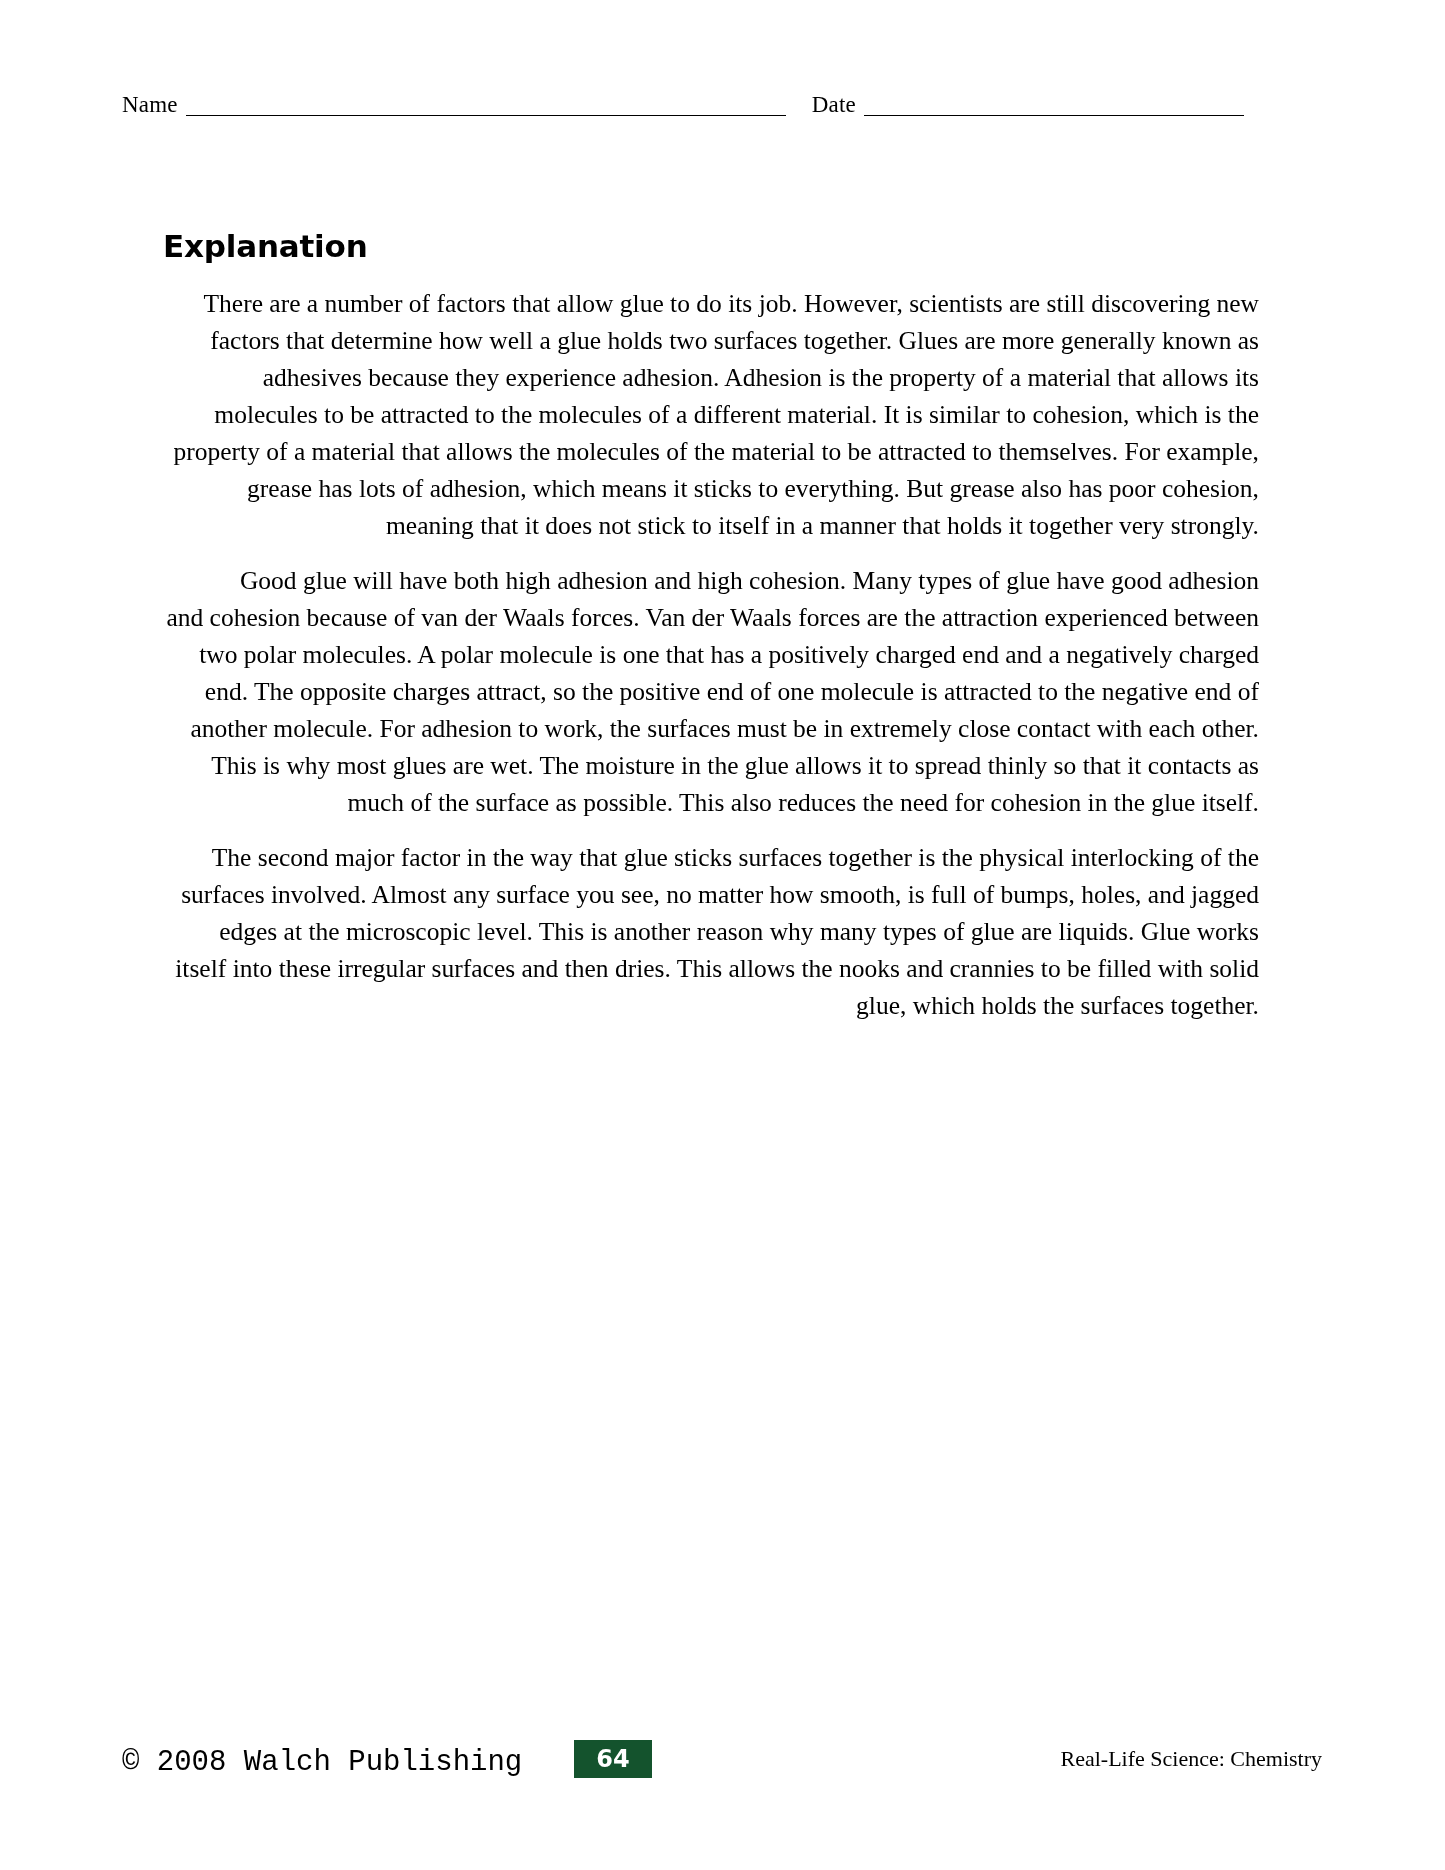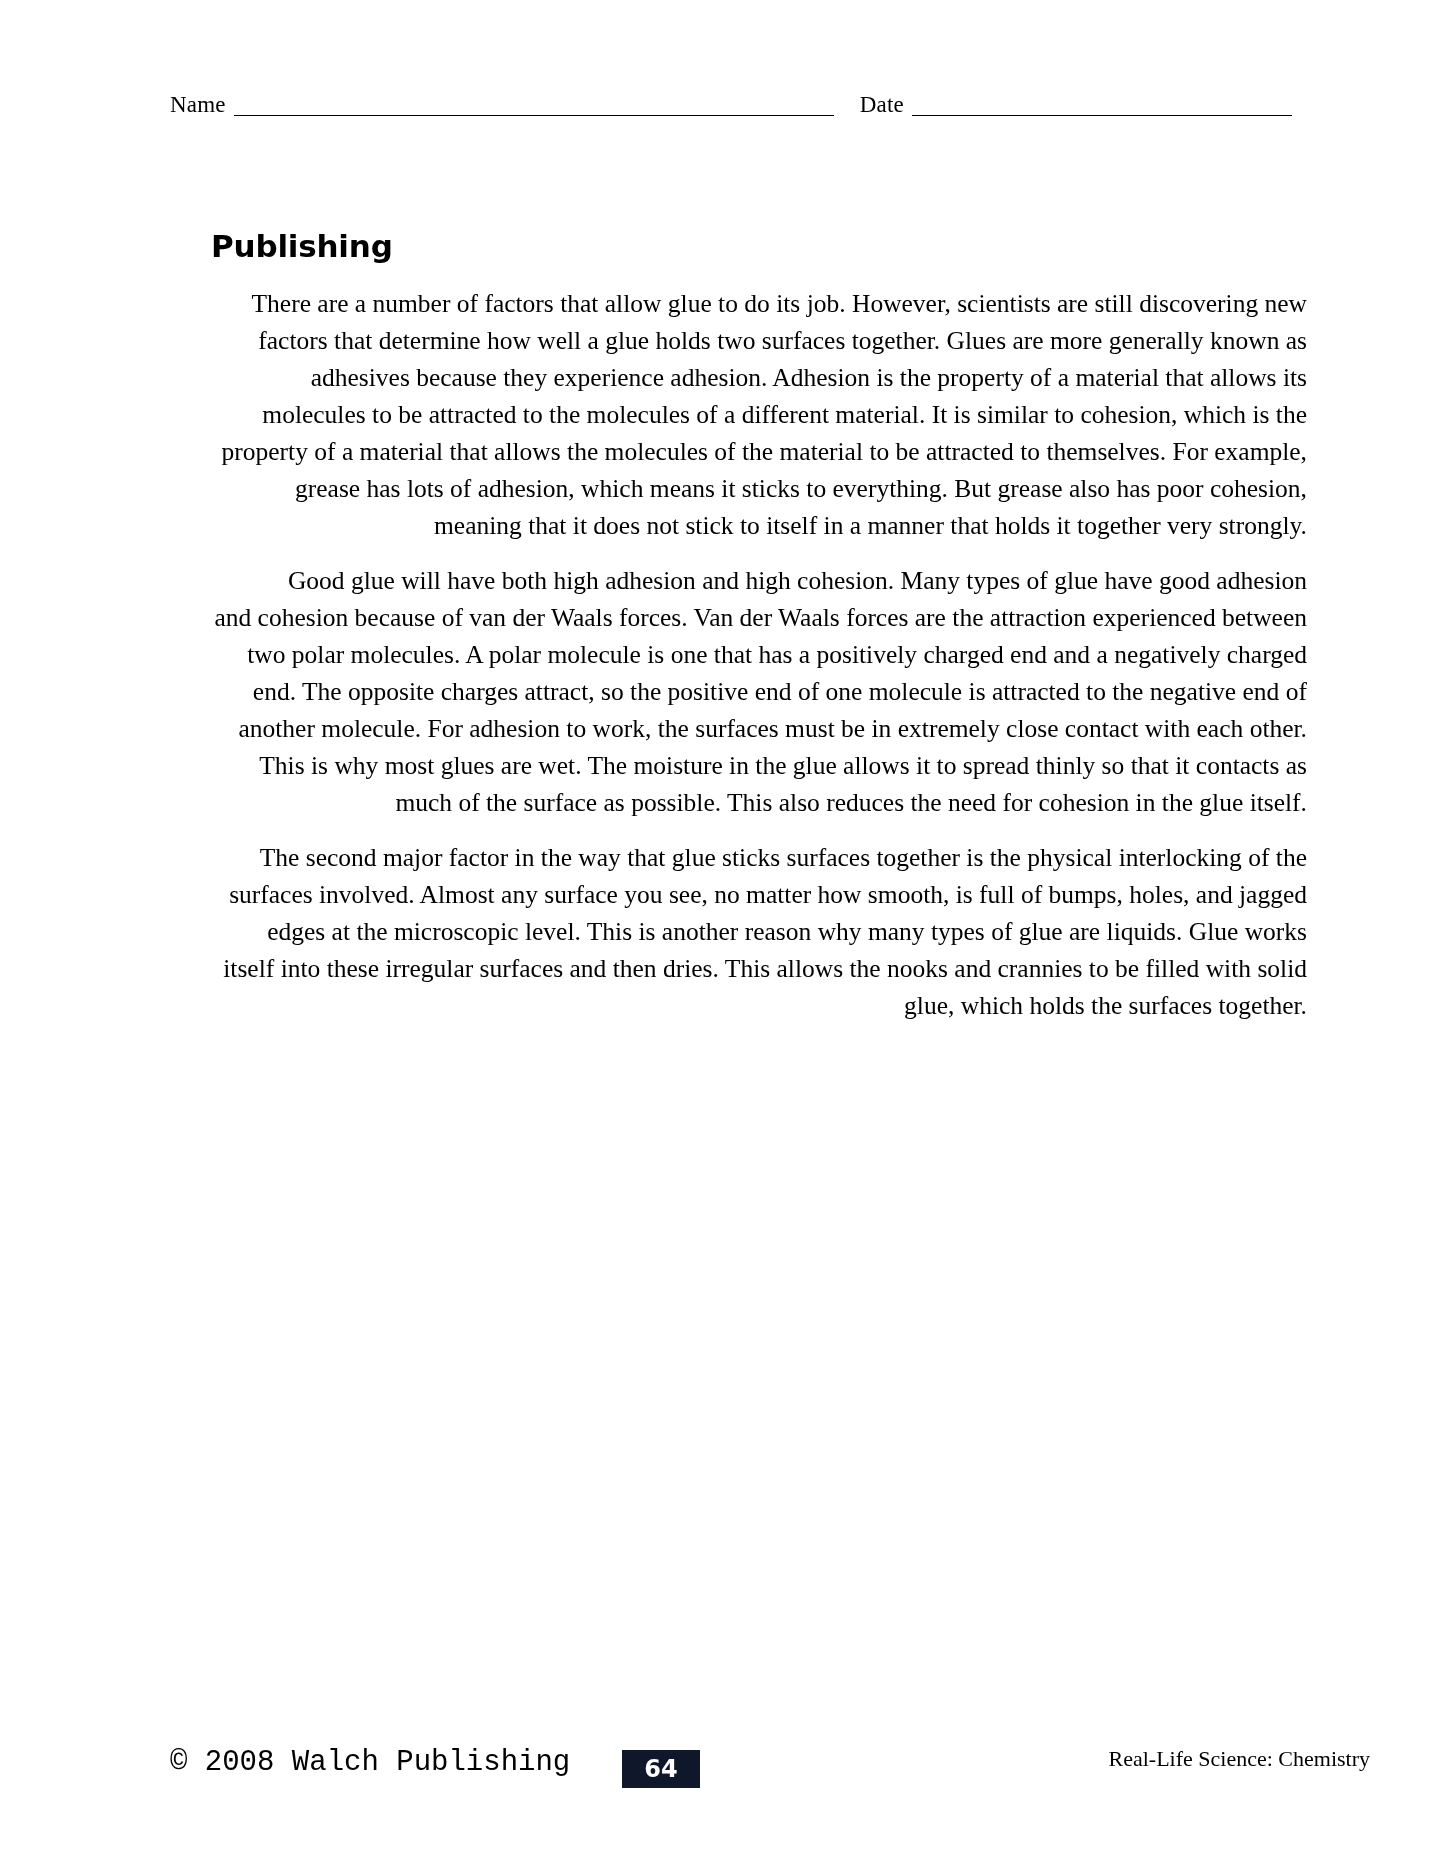--- a/index.html
+++ b/index.html
@@ -15,21 +15,20 @@
     position: relative;
     overflow: hidden;
   }
   .page {
     position: absolute;
     left: 0; top: 0;
     width: 1182px;
     height: 1870px;
     box-sizing: border-box;
     padding: 0;
-    margin-left: 48px;
   }
 
   
   .name-date-row {
     position: absolute;
     left: 122px;
     top: 92px;
     width: 1195px;
     display: flex;
     align-items: flex-end;
@@ -112,24 +111,24 @@
   .footer-left {
     position: absolute;
     left: 0;
     top: 6px;
     font-family: Liberation Mono, monospace;
     font-size: 29px;
   }
   .footer-center {
     position: absolute;
     left: 452px;
-    top: 10px;
+    top: 0;
     width: 78px;
     height: 38px;
-    background: #0f172a;
+    background: #14532d;
     color: #ffffff;
     font-family: "DejaVu Sans", sans-serif;
     font-weight: bold;
     font-size: 24px;
     display: flex;
     align-items: center;
     justify-content: center;
   }
   .footer-right {
     position: absolute;
@@ -145,21 +144,21 @@
 <div class="page">
 
   <div class="name-date-row">
     <span class="nd-label">Name</span>
     <span class="nd-rule name"></span>
     <span class="nd-label date">Date</span>
     <span class="nd-rule date"></span>
   </div>
 
 
-  <div class="section-heading">Publishing</div>
+  <div class="section-heading">Explanation</div>
 
   <div class="body-text">
     <p>There are a number of factors that allow glue to do its job. However, scientists are still discovering new factors that determine how well a glue holds two surfaces together. Glues are more generally known as adhesives because they experience adhesion. Adhesion is the property of a material that allows its molecules to be attracted to the molecules of a different material. It is similar to cohesion, which is the property of a material that allows the molecules of the material to be attracted to themselves. For example, grease has lots of adhesion, which means it sticks to everything. But grease also has poor cohesion, meaning that it does not stick to itself in a manner that holds it together very strongly.</p>
     <p class="indent">Good glue will have both high adhesion and high cohesion. Many types of glue have good adhesion and cohesion because of van der Waals forces. Van der Waals forces are the attraction experienced between two polar molecules. A polar molecule is one that has a positively charged end and a negatively charged end. The opposite charges attract, so the positive end of one molecule is attracted to the negative end of another molecule. For adhesion to work, the surfaces must be in extremely close contact with each other. This is why most glues are wet. The moisture in the glue allows it to spread thinly so that it contacts as much of the surface as possible. This also reduces the need for cohesion in the glue itself.</p>
     <p class="indent">The second major factor in the way that glue sticks surfaces together is the physical interlocking of the surfaces involved. Almost any surface you see, no matter how smooth, is full of bumps, holes, and jagged edges at the microscopic level. This is another reason why many types of glue are liquids. Glue works itself into these irregular surfaces and then dries. This allows the nooks and crannies to be filled with solid glue, which holds the surfaces together.</p>
   </div>
 
   <div class="footer">
     <div class="footer-left">© 2008 Walch Publishing</div>
     <div class="footer-center">64</div>

